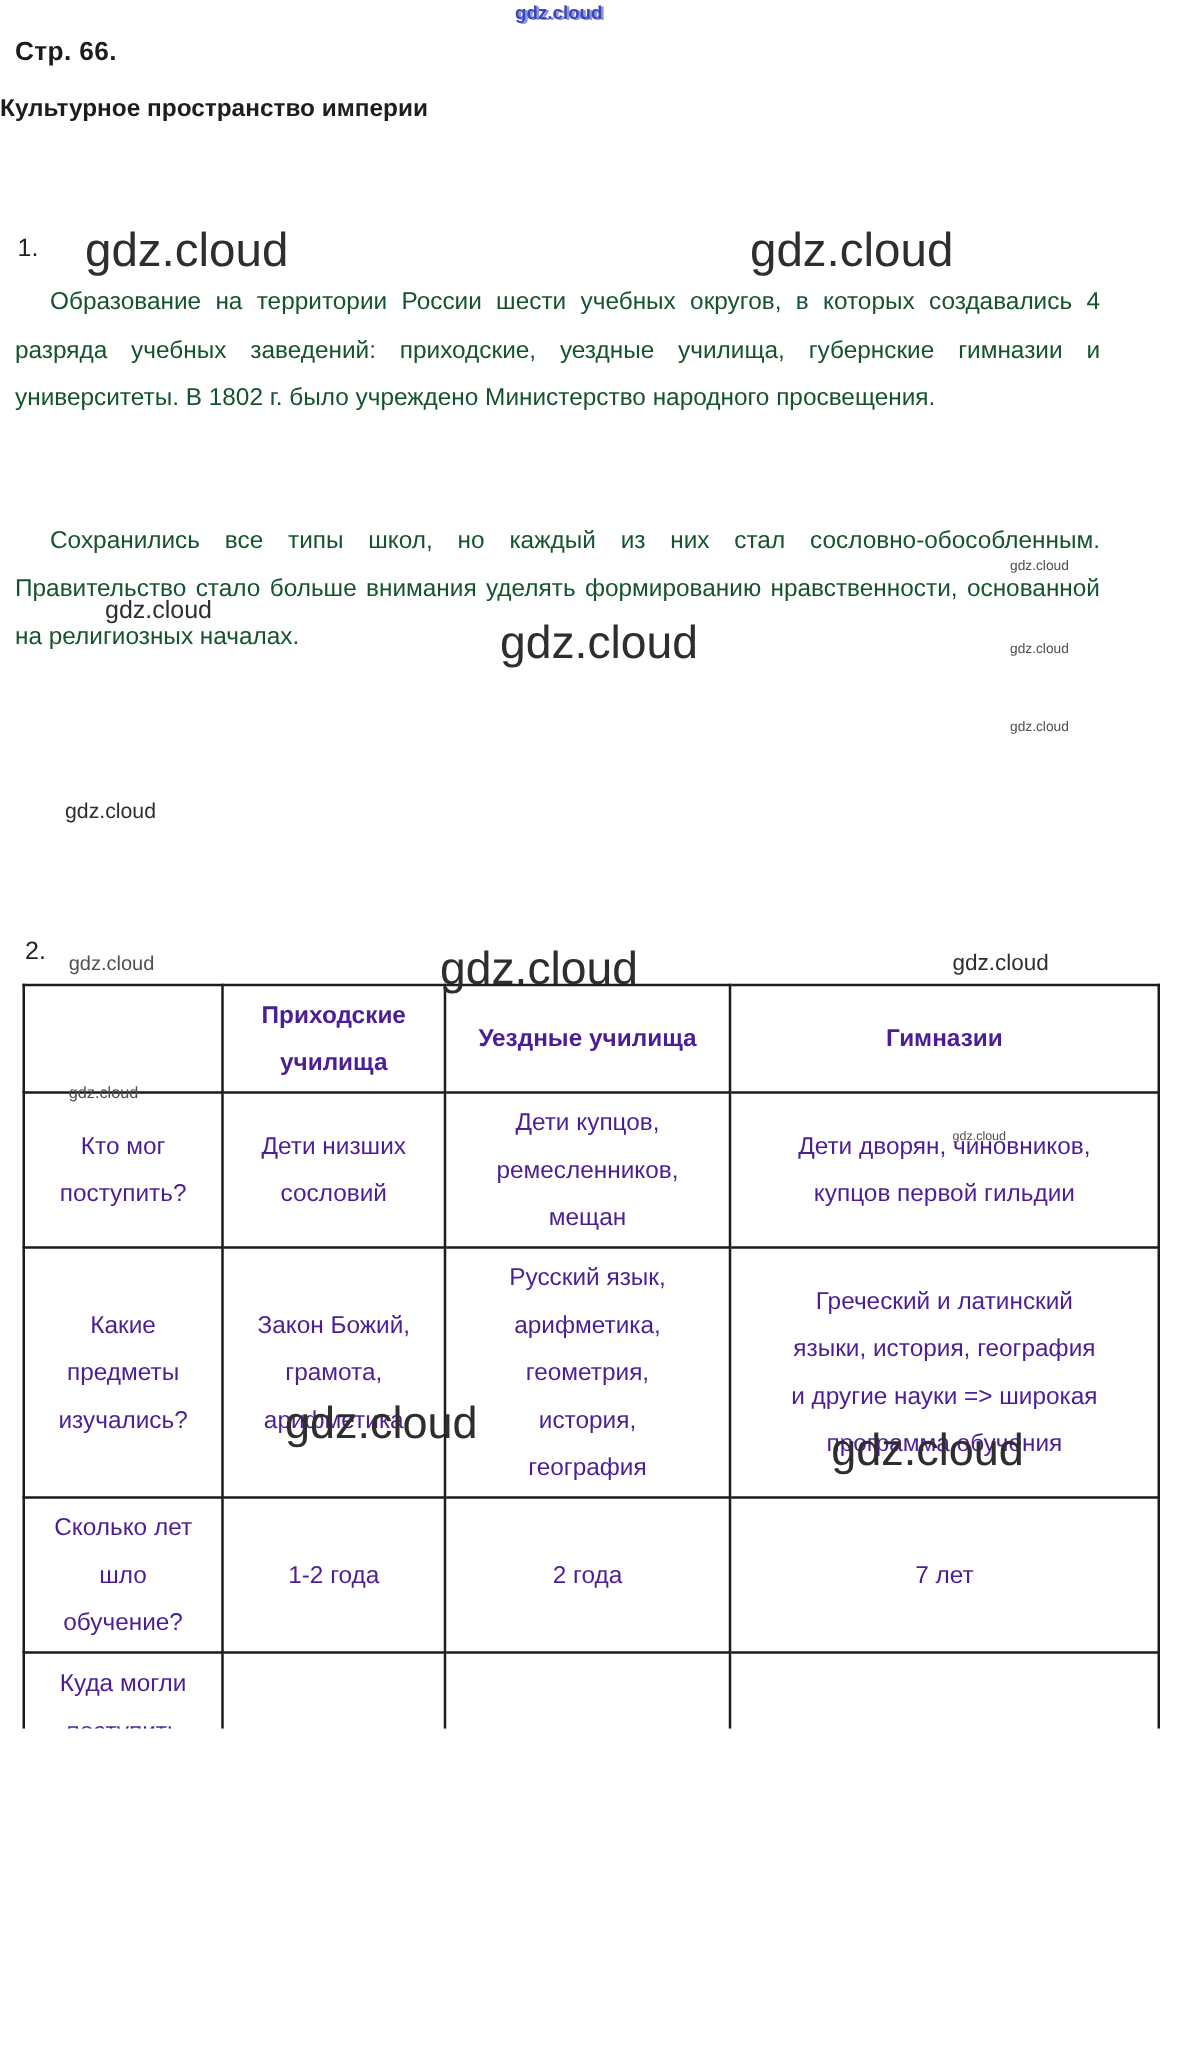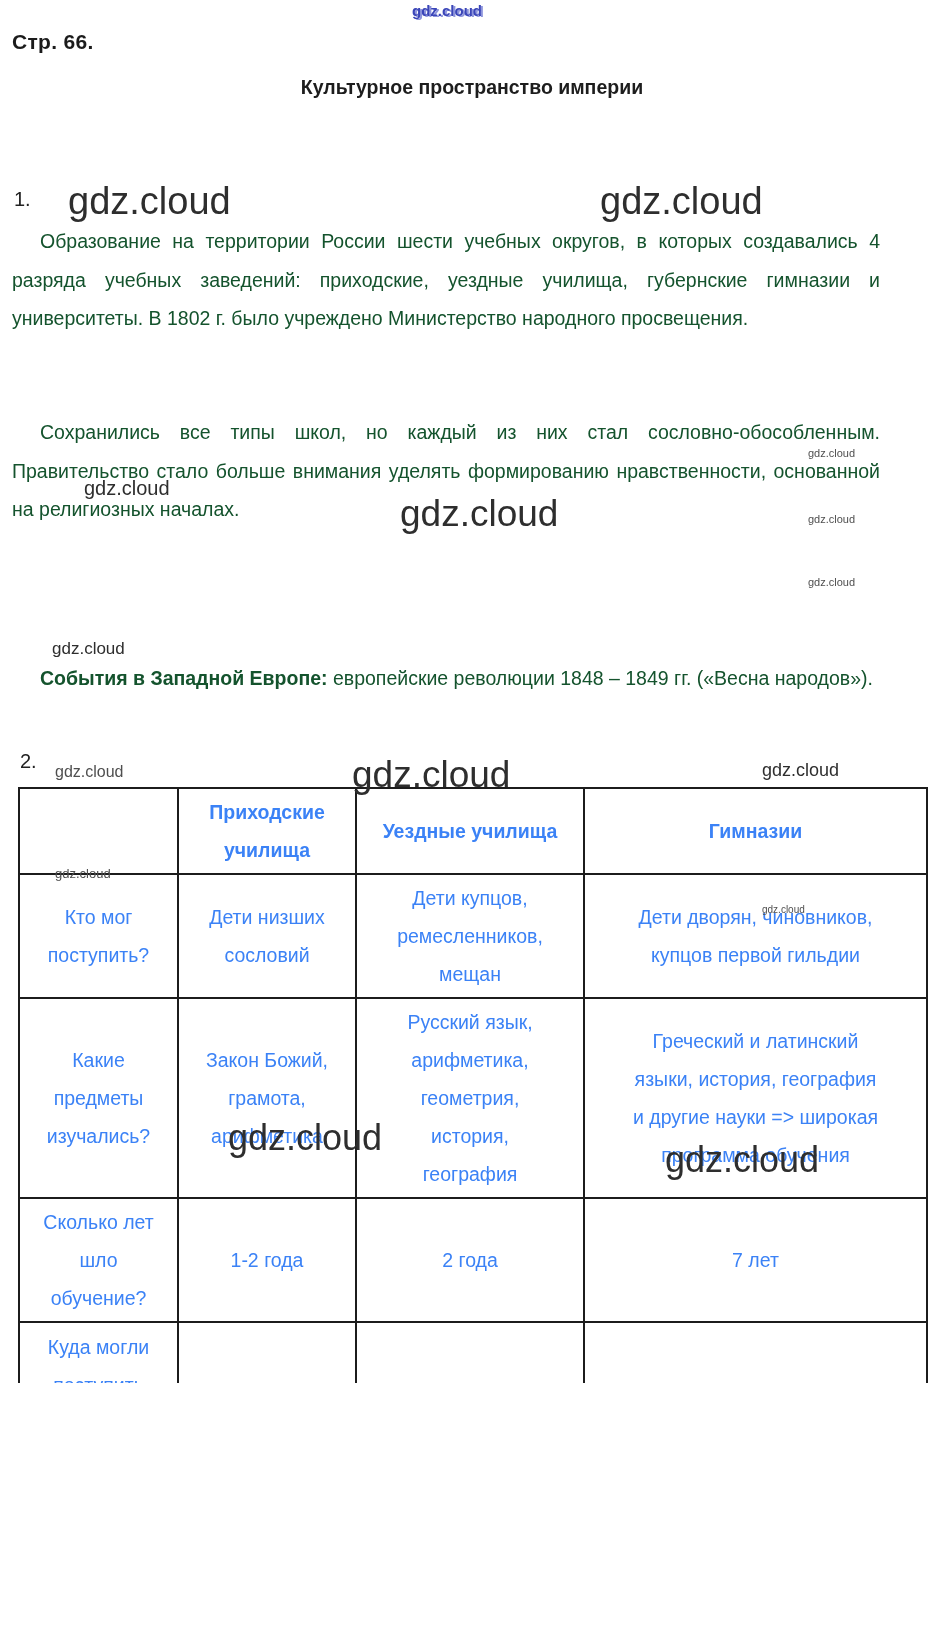--- a/index.html
+++ b/index.html
@@ -4,37 +4,37 @@
 <style>
   * { margin:0; padding:0; box-sizing:border-box; }
   html, body { background:#ffffff; }
   .page {
     position:relative; width:944px; height:1383px; margin:0 auto;
     background:#ffffff; overflow:hidden;
     font-family:"Liberation Sans","DejaVu Sans",sans-serif;
     color:#1b1b1b;
   }
   .page-label { position:absolute; top:30px; left:12px; font-size:21px; font-weight:700; letter-spacing:0.3px; }
-  .title { position:absolute; top:68px; left:0; width:100%; text-align:center; font-weight:700; font-size:19.5px; color:#1d1d1d; }
+  .title { position:absolute; top:68px; left:0; width:100%; text-align:left; font-weight:700; font-size:19.5px; color:#1d1d1d; }
   .title .line { line-height:38px; }
   .sec-num { position:absolute; font-size:20px; color:#222; }
   .num1 { top:188px; left:14px; }
   .num2 { top:750px; left:20px; }
   .para {
     position:absolute; left:12px; width:868px; font-size:19.5px; line-height:38.5px;
     text-align:justify; text-indent:28px; color:#14532d;
   }
   .p1 { top:222px; }
   .p2 { top:413px; }
   .ev1 { top:583px; }
   .ev2 { top:659px; }
   .lead { font-weight:700; }
   table.edu {
     position:absolute; top:787px; left:18px; width:908px;
-    border-collapse:collapse; table-layout:fixed; font-size:19.5px; color:#3b82f6; background:#fff;
+    border-collapse:collapse; table-layout:fixed; font-size:19.5px; color:#4c1d95; background:#fff;
   }
   table.edu th, table.edu td {
     border:2px solid #1c1c1c; text-align:center; vertical-align:middle;
     line-height:38px; padding:4px 10px; white-space:pre-line; font-weight:400;
   }
   table.edu thead th { font-weight:700; }
   .wm { position:absolute; white-space:nowrap; color:#2e2e2e; z-index:5; line-height:1.1; }
   .wm-small { color:#4f4f4f; }
   .wm-blue {
     color:#3a45b8; font-weight:700;
@@ -71,21 +71,20 @@
     <div class="line">Культурное пространство империи</div>
   </div>
 
   <div class="sec-num num1">1.</div>
 
   <div class="para p1">Образование на территории России шести учебных округов, в которых создавались 4 разряда учебных заведений: приходские, уездные училища, губернские гимназии и университеты. В 1802 г. было учреждено Министерство народного просвещения.</div>
 
   <div class="para p2">Сохранились все типы школ, но каждый из них стал сословно-обособленным. Правительство стало больше внимания уделять формированию нравственности, основанной на религиозных началах.</div>
 
 
-  <div class="para ev2"><span class="lead">События в Западной Европе:</span><span> европейские революции 1848 – 1849 гг. («Весна народов»).</span></div>
 
   <div class="sec-num num2">2.</div>
 
   <table class="edu">
     <colgroup>
       <col style="width:159px">
       <col style="width:178px">
       <col style="width:228px">
       <col style="width:343px">
     </colgroup>

